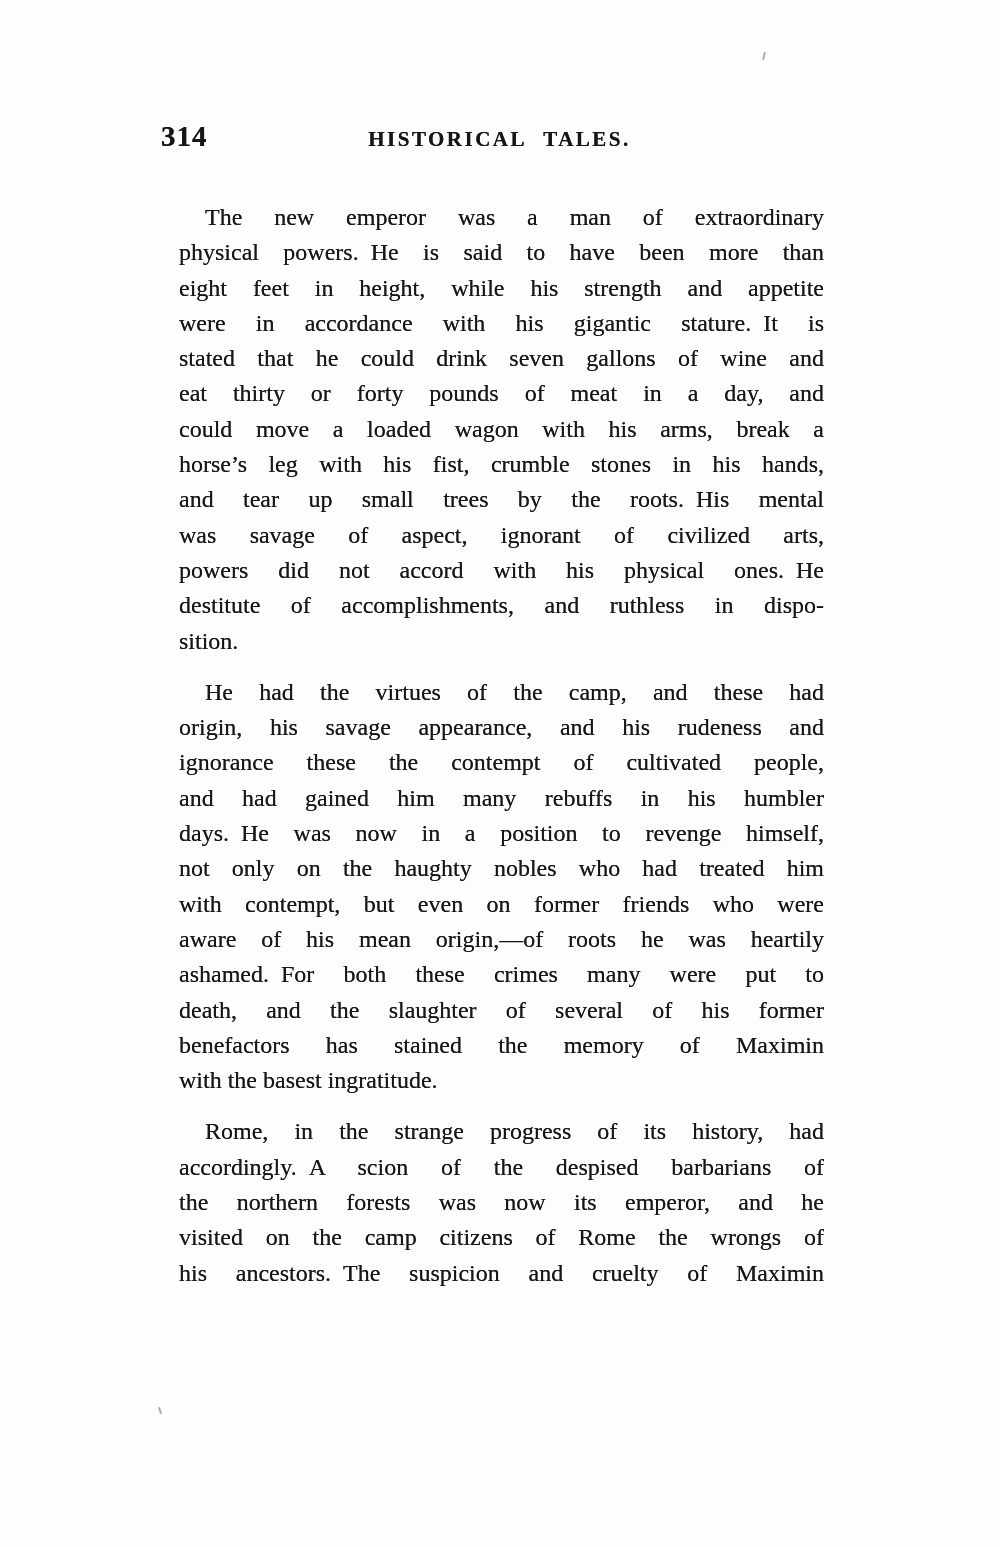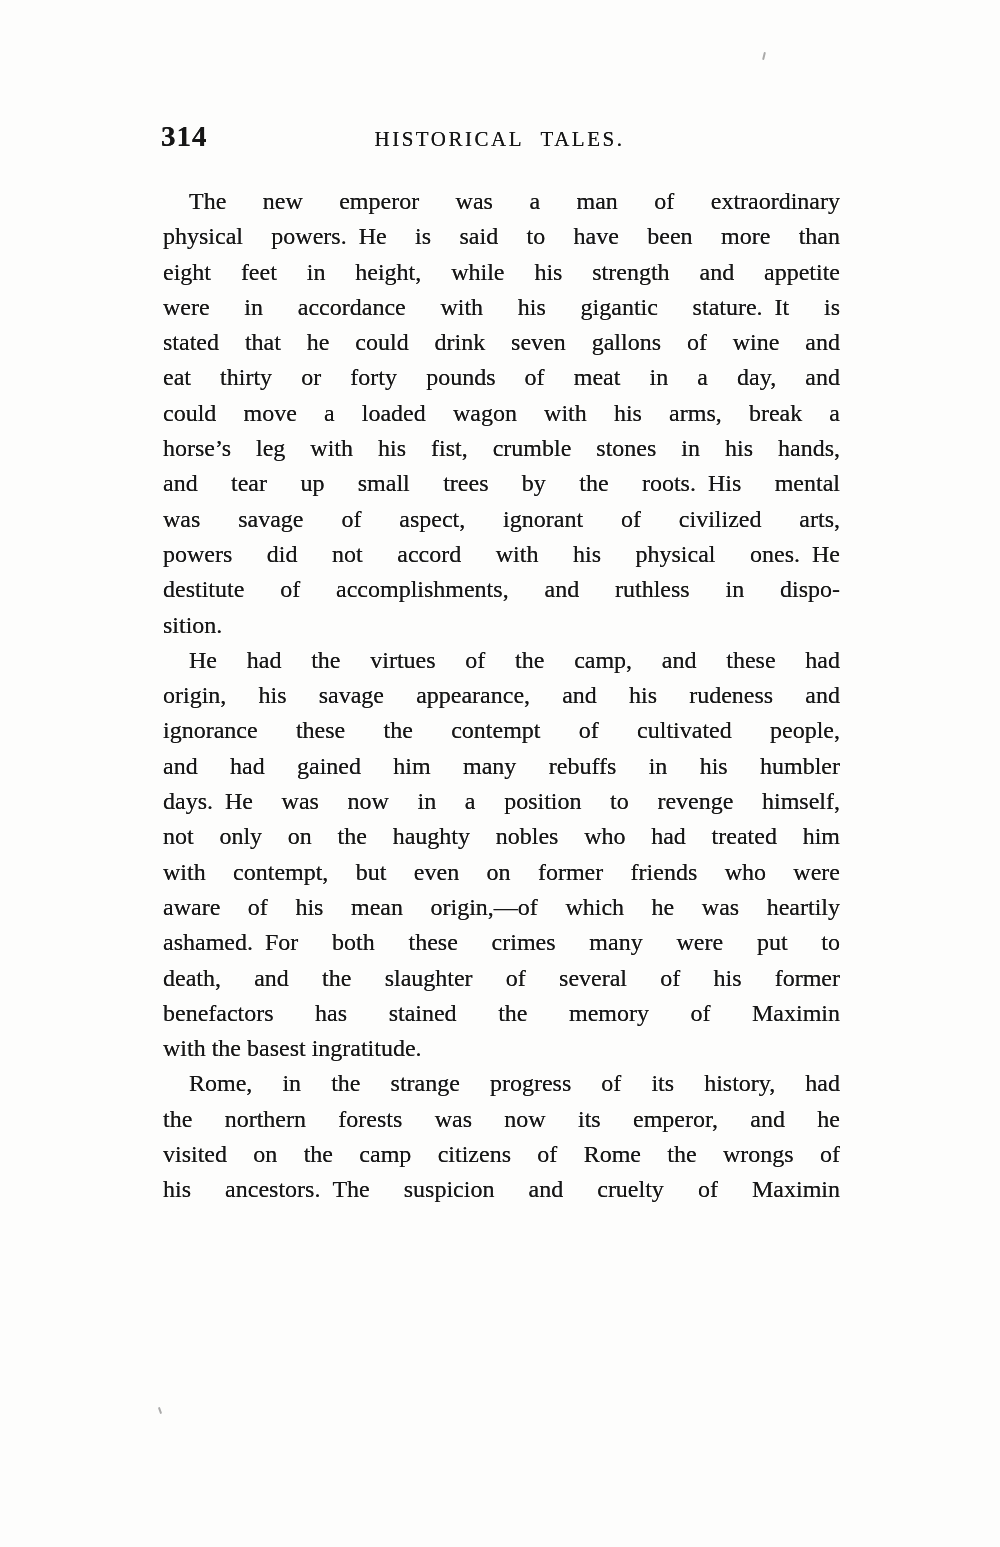--- a/index.html
+++ b/index.html
@@ -30,35 +30,35 @@
     font-size: 29px;
     font-weight: 700;
     letter-spacing: 1px;
     text-shadow: 0 0 0.6px rgba(15,15,15,0.9);
   }
   .running-title {
     display: block;
     text-align: center;
     padding-top: 7px;
     font-size: 21px;
-    font-weight: 400;
+    font-weight: 700;
     letter-spacing: 2.5px;
     word-spacing: 10px;
     text-shadow: 0 0 0.5px rgba(15,15,15,0.85);
   }
   .text-block {
     position: absolute;
     top: 184px;
     left: 163px;
     width: 677px;
     font-size: 24px;
     line-height: 35.3px;
     text-shadow: 0 0 0.5px rgba(20,20,20,0.8);
   }
-  .paragraph { margin: 0; }
+  .paragraph { margin: 16px; }
   .line {
     text-align: justify;
     text-align-last: justify;
   }
   .line.first { text-indent: 26px; }
   .line.end  { text-align-last: left; }
   .speck {
     position: absolute;
     background: #8d8d8d;
     border-radius: 1px;
@@ -108,29 +108,30 @@
     </div>
 
     <div class="paragraph">
       <div class="line first">He had the virtues of the camp, and these had</div>
       <div class="line">origin, his savage appearance, and his rudeness and</div>
       <div class="line">ignorance these the contempt of cultivated people,</div>
       <div class="line">and had gained him many rebuffs in his humbler</div>
       <div class="line">days. He was now in a position to revenge himself,</div>
       <div class="line">not only on the haughty nobles who had treated him</div>
       <div class="line">with contempt, but even on former friends who were</div>
-      <div class="line">aware of his mean origin,—of which he was heartily</div>
+      <div class="line">aware of his mean origin,—of roots he was heartily</div>
       <div class="line">ashamed. For both these crimes many were put to</div>
       <div class="line">death, and the slaughter of several of his former</div>
       <div class="line">benefactors has stained the memory of Maximin</div>
       <div class="line end">with the basest ingratitude.</div>
     </div>
 
     <div class="paragraph">
       <div class="line first">Rome, in the strange progress of its history, had</div>
+      <div class="line">accordingly. A scion of the despised barbarians of</div>
       <div class="line">the northern forests was now its emperor, and he</div>
       <div class="line">visited on the camp citizens of Rome the wrongs of</div>
       <div class="line">his ancestors. The suspicion and cruelty of Maximin</div>
     </div>
 
   </main>
 
   <div class="speck speck-top"></div>
   <div class="speck speck-bottom"></div>
 

